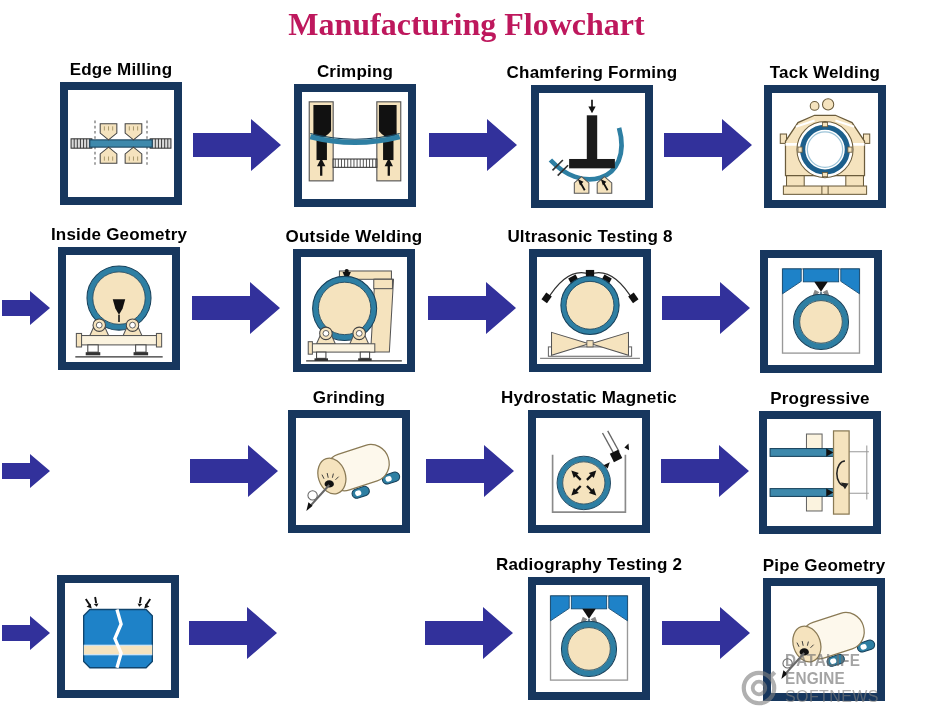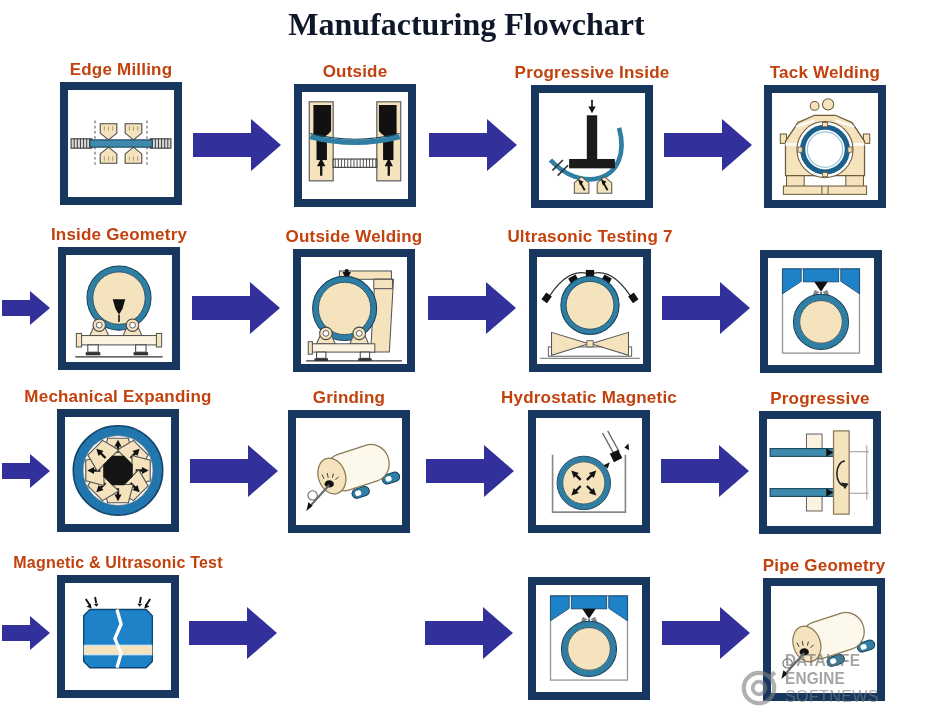--- a/index.html
+++ b/index.html
@@ -1,24 +1,24 @@
 <!DOCTYPE html>
 <html><head>
 <meta charset="utf-8">
 <style>
   html,body{margin:0;padding:0;background:#fff;}
   #stage{position:relative;width:933px;height:706px;background:#fff;overflow:hidden;
          font-family:"Liberation Sans",sans-serif;}
   .title{position:absolute;top:6px;left:0;width:100%;text-align:center;
-         font-family:"Liberation Serif",serif;font-weight:bold;font-size:32px;color:#0f172a;}
+         font-family:"Liberation Serif",serif;font-weight:bold;font-size:32px;color:#be185d;}
   .cell{position:absolute;width:122px;height:123px;background:#fff;
         border:8px solid #17375E;box-sizing:border-box;}
   .icon{position:absolute;left:1px;top:1px;width:104px;height:105px;}
   .step-label{position:absolute;bottom:calc(100% + 12px);left:50%;transform:translateX(-50%);
-        white-space:nowrap;font-weight:bold;font-size:17px;color:#c2410c;letter-spacing:.2px;line-height:1;}
+        white-space:nowrap;font-weight:bold;font-size:17px;color:#000000;letter-spacing:.2px;line-height:1;}
   .small-label .step-label{font-size:16px;}
   .arrow{position:absolute;width:88px;height:52px;}
   .lead-arrow{position:absolute;width:48px;height:34px;}
   .watermark{position:absolute;left:738px;top:651px;display:flex;align-items:center;gap:5px;
         opacity:.62;z-index:9;}
   .wm-logo{width:42px;height:42px;flex:0 0 auto;}
   .wm-text{display:flex;flex-direction:column;}
   .wm-line1{font-weight:bold;font-size:16.5px;color:#6e6e6e;letter-spacing:.2px;
         transform:scaleX(.93);transform-origin:left;line-height:1.1;}
   .wm-line2{font-size:16px;color:#7e7e7e;letter-spacing:.4px;line-height:1.2;}
@@ -314,27 +314,27 @@
 
   <div class="title">Manufacturing Flowchart</div>
 
   <div class="cell" style="left:60px;top:82px">
     <div class="step-label">Edge Milling</div>
     <svg class="icon" viewBox="0 0 100 100">
         <use href="#i-edge-milling"></use>
       </svg>
   </div>
   <div class="cell" style="left:294px;top:84px">
-    <div class="step-label">Outside</div>
+    <div class="step-label">Crimping</div>
     <svg class="icon" viewBox="0 0 100 100">
         <use href="#i-crimping"></use>
       </svg>
   </div>
   <div class="cell" style="left:531px;top:85px">
-    <div class="step-label">Progressive Inside</div>
+    <div class="step-label">Chamfering Forming</div>
     <svg class="icon" viewBox="0 0 100 100">
         <use href="#i-progressive-forming"></use>
       </svg>
   </div>
   <div class="cell" style="left:764px;top:85px">
     <div class="step-label">Tack Welding</div>
     <svg class="icon" viewBox="0 0 100 100">
         <use href="#i-tack-welding"></use>
       </svg>
   </div>
@@ -345,63 +345,57 @@
         <use href="#i-inside-welding"></use>
       </svg>
   </div>
   <div class="cell" style="left:293px;top:249px">
     <div class="step-label">Outside Welding</div>
     <svg class="icon" viewBox="0 0 100 100">
         <use href="#i-outside-welding"></use>
       </svg>
   </div>
   <div class="cell" style="left:529px;top:249px">
-    <div class="step-label">Ultrasonic Testing 7</div>
+    <div class="step-label">Ultrasonic Testing 8</div>
     <svg class="icon" viewBox="0 0 100 100">
         <use href="#i-ultrasonic-testing"></use>
       </svg>
   </div>
   <div class="cell" style="left:760px;top:250px">
     <svg class="icon" viewBox="0 0 100 100">
         <use href="#i-radiography-testing"></use>
       </svg>
   </div>
 
-  <div class="cell" style="left:57px;top:409px">
-    <div class="step-label">Mechanical Expanding</div>
-    <svg class="icon" viewBox="0 0 100 100">
-        <use href="#i-mechanical-expanding"></use>
-      </svg>
-  </div>
   <div class="cell" style="left:288px;top:410px">
     <div class="step-label">Grinding</div>
     <svg class="icon" viewBox="0 0 100 100">
         <use href="#i-grinding"></use>
       </svg>
   </div>
   <div class="cell" style="left:528px;top:410px">
     <div class="step-label">Hydrostatic Magnetic</div>
     <svg class="icon" viewBox="0 0 100 100">
         <use href="#i-hydrostatic-testing"></use>
       </svg>
   </div>
   <div class="cell" style="left:759px;top:411px">
     <div class="step-label">Progressive</div>
     <svg class="icon" viewBox="0 0 100 100">
         <use href="#i-chamfering"></use>
       </svg>
   </div>
 
   <div class="cell small-label" style="left:57px;top:575px">
-    <div class="step-label">Magnetic &amp; Ultrasonic Test</div>
     <svg class="icon" viewBox="0 0 100 100">
         <use href="#i-magnetic-ultrasonic-test"></use>
       </svg>
   </div>
   <div class="cell" style="left:528px;top:577px">
+    <div class="step-label">Radiography Testing 2</div>
     <svg class="icon" viewBox="0 0 100 100">
         <use href="#i-radiography-testing"></use>
       </svg>
   </div>
   <div class="cell" style="left:763px;top:578px">
     <div class="step-label">Pipe Geometry</div>
     <svg class="icon" viewBox="0 0 100 100">
         <use href="#i-grinding"></use>
       </svg>
   </div>

